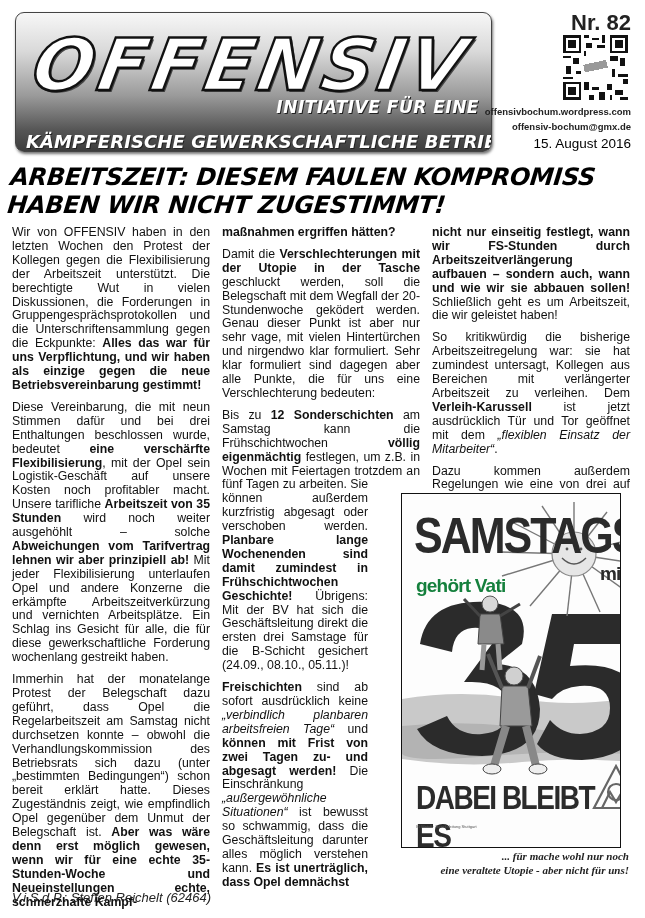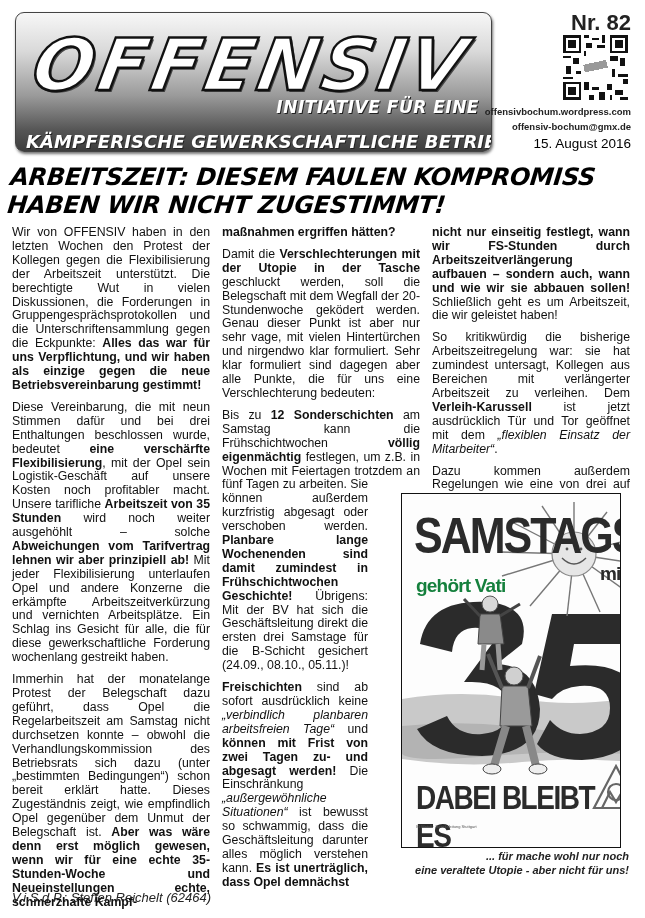--- a/index.html
+++ b/index.html
@@ -106,21 +106,21 @@
     position: absolute; left: 14px; top: 285px;
     font-weight: bold; font-size: 28px; letter-spacing: -1.5px; color: #2b2b2b;
     transform: scaleY(1.2); transform-origin: left top;
   }
   .poster-credit {
     position: absolute; left: 14px; top: 330px;
     font-size: 4px; color: #555;
   }
   .caption {
     position: absolute; right: 16px; text-align: right;
-    font-size: 11px; font-weight: bold; font-style: italic; color: #222;
+    font-size: 11px; font-weight: bold; font-style: italic; color: #222; font-family: Liberation Serif, serif;
   }
   .caption-1 { top: 850px; }
   .caption-2 { top: 864px; }
 
   
   .imprint {
     position: absolute; left: 12px; top: 890px;
     font-size: 13px; font-style: italic; color: #222;
   }
 </style>

